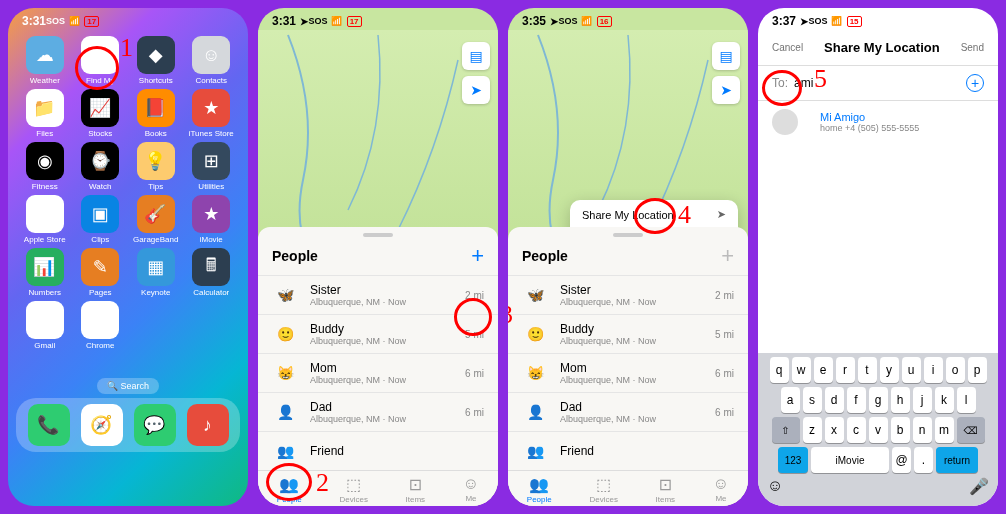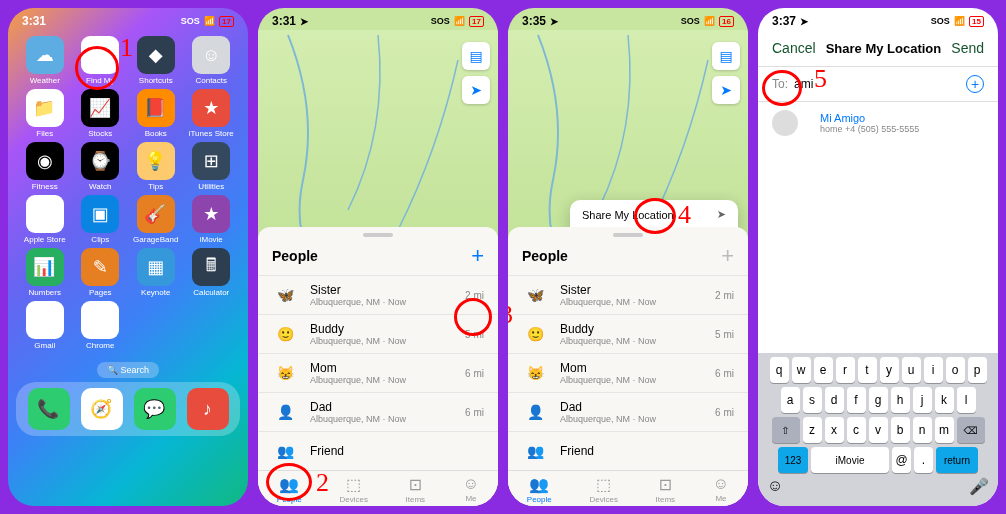--- a/index.html
+++ b/index.html
@@ -18,21 +18,20 @@
   border-radius: 26px;
   overflow: hidden;
   position: relative;
   flex: 1;
   height: 498px;
 }
 .phone.home { background: linear-gradient(135deg, #f59e42 0%, #a855f7 20%, #6366f1 40%, #3b82f6 60%, #06b6d4 80%, #10b981 100%); }
 .phone.map { background: #c8e6a0; }
 .statusbar {
   display: flex;
-  justify-content: space-between;
   align-items: center;
   padding: 6px 14px 2px;
   font-size: 12px;
   font-weight: 600;
   color: #000;
 }
 .phone.home .statusbar { color: #fff; }
 .sb-left { display: flex; align-items: center; gap: 4px; }
 .sb-right { display: flex; align-items: center; gap: 4px; font-size: 9px; }
 .loc-icon { font-size: 10px; }
@@ -55,21 +54,21 @@
   color: #fff;
 }
 .app-label { font-size: 8px; color: #fff; margin-top: 2px; text-align: center; white-space: nowrap; overflow: hidden; max-width: 50px; }
 .search-pill {
   background: rgba(255,255,255,0.25);
   color: #fff;
   font-size: 9px;
   border-radius: 12px;
   padding: 3px 10px;
   width: fit-content;
-  margin: 6px auto 4px;
+  margin: 22px auto 4px;
 }
 .dock {
   background: rgba(255,255,255,0.25);
   border-radius: 20px;
   margin: 2px 8px 8px;
   padding: 6px;
   display: flex;
   justify-content: space-around;
 }
 .dock .app-icon { width: 42px; height: 42px; border-radius: 10px; }
@@ -155,21 +154,21 @@
 .popup-item:last-child { border-bottom: none; }
 .popup-icon { font-size: 11px; color: #666; }
 .share-header {
   display: flex;
   justify-content: space-between;
   align-items: center;
   padding: 10px 14px;
   border-bottom: 1px solid #ddd;
 }
 .share-title { font-size: 13px; font-weight: 600; }
-.share-cancel, .share-send { color: #14532d; font-size: 14px; }
+.share-cancel, .share-send { color: #737373; font-size: 10px; }
 .to-row {
   display: flex;
   align-items: center;
   padding: 8px 14px;
   border-bottom: 1px solid #ddd;
   font-size: 12px;
 }
 .to-label { color: #888; margin-right: 6px; }
 .to-val { flex: 1; }
 .to-add { color: #007aff; font-size: 16px; border: 1.5px solid #007aff; border-radius: 50%; width: 18px; height: 18px; display: flex; align-items: center; justify-content: center; font-size: 14px; }

